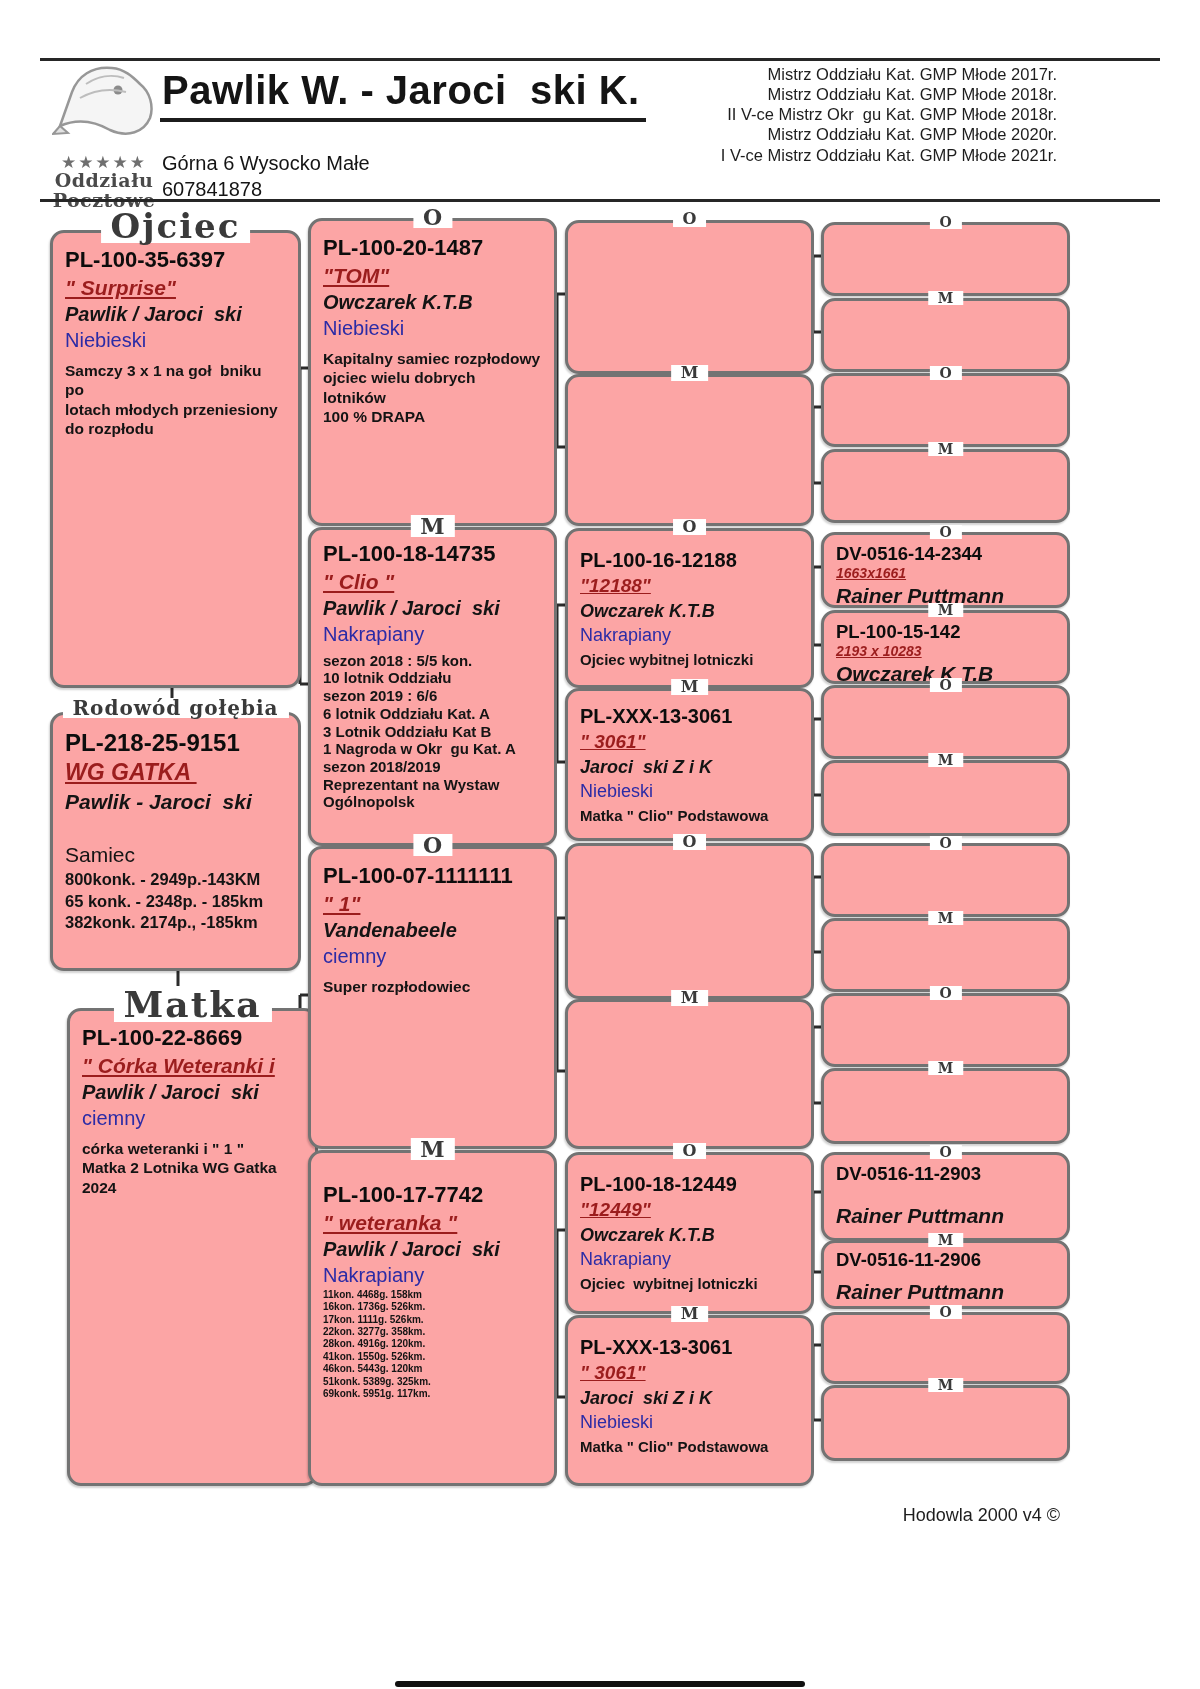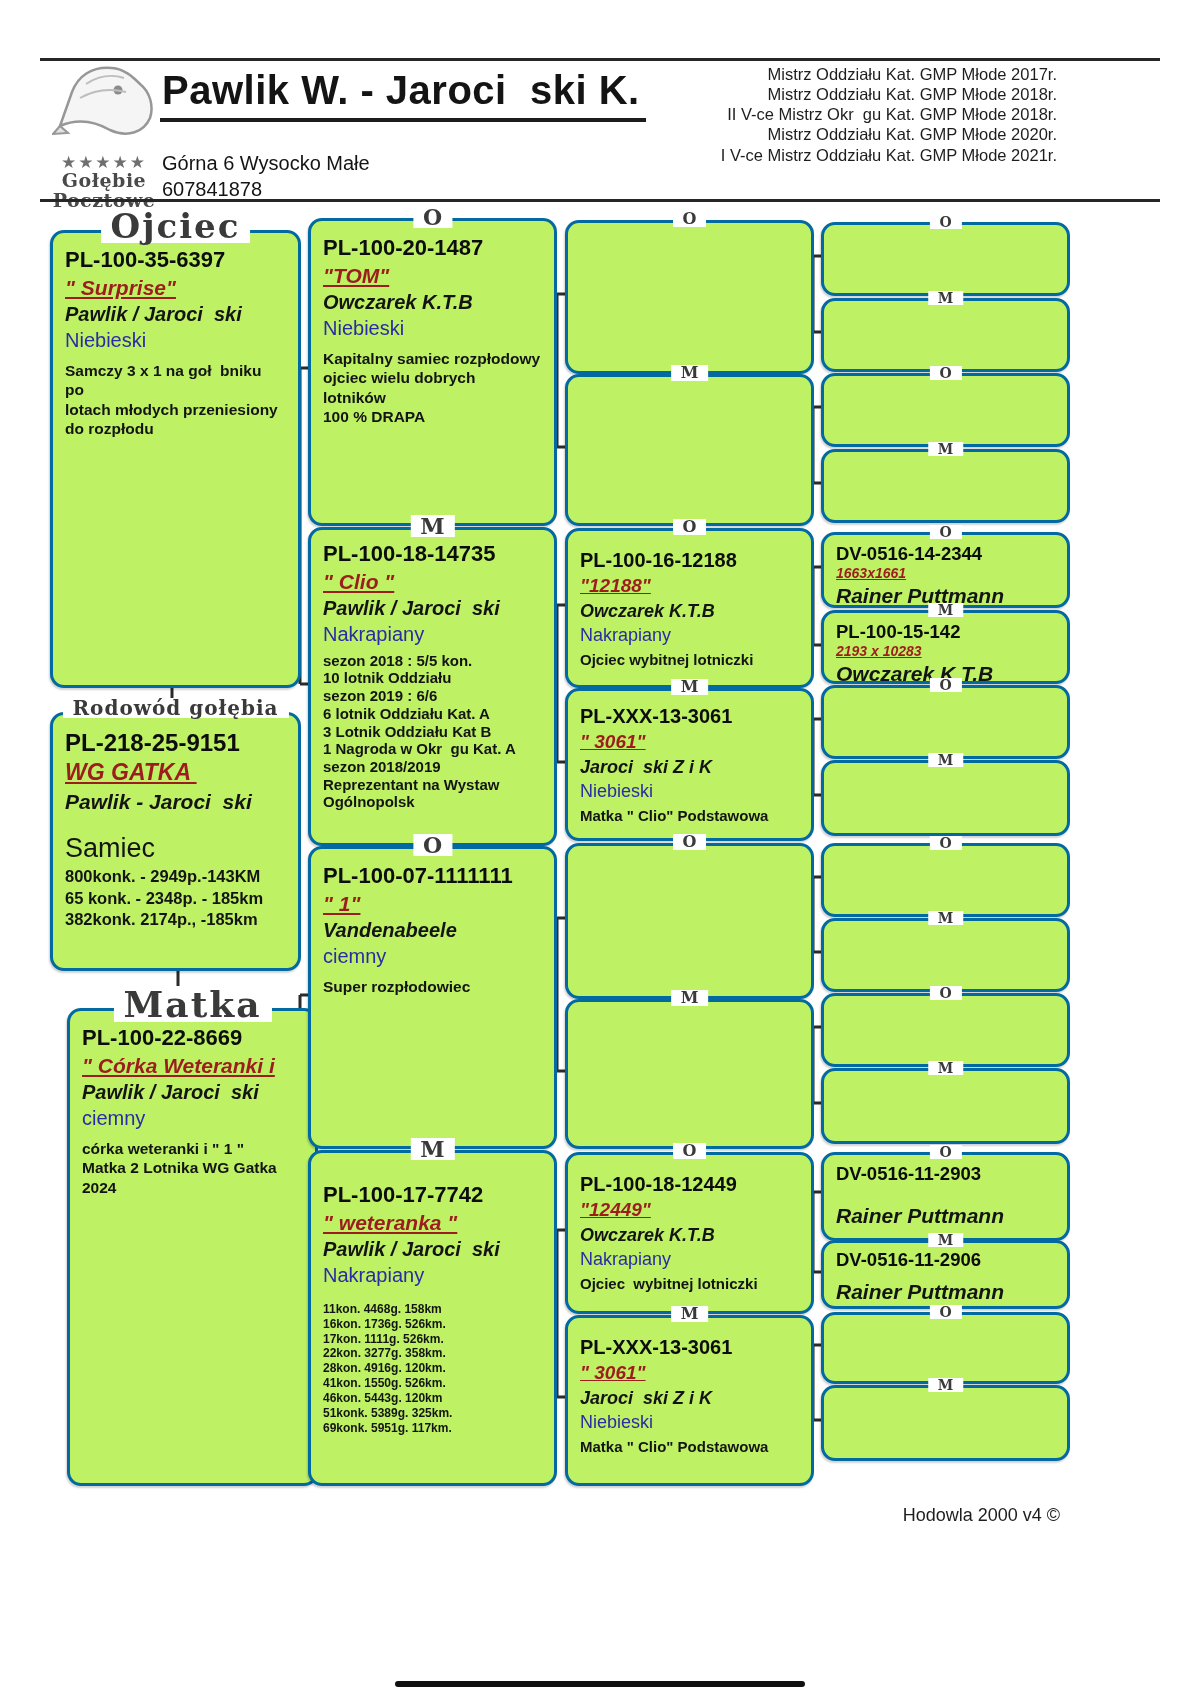--- a/index.html
+++ b/index.html
@@ -9,21 +9,21 @@
   .rule{position:absolute;left:40px;width:1120px;background:#262626}
   
   .logo{position:absolute;left:48px;top:64px;width:112px;text-align:center}
   .logo .stars{font-size:17px;letter-spacing:2px;color:#6f6f6f;line-height:1}
   .logo .ltxt{font-family:"DejaVu Serif",serif;font-weight:bold;color:#4a4a4a;font-size:19px;line-height:1.05;letter-spacing:.5px}
   .title{position:absolute;left:160px;top:68px;font-size:40px;font-weight:bold;
          border-bottom:4px solid #1c1c1c;padding:0 6px 5px 2px;letter-spacing:.5px}
   .addr{position:absolute;left:162px;top:150px;font-size:20px;line-height:1.3}
   .ach{position:absolute;right:143px;top:64px;text-align:right;font-size:16.5px;line-height:1.22;color:#1d1d1d}
   
-  .bx{position:absolute;background:#bef264;border:3px solid #0369a1;border-radius:14px;
+  .bx{position:absolute;background:#fca5a5;border:3px solid #737373;border-radius:14px;
       box-shadow:-1px 2px 2px rgba(0,0,0,.18)}
   .lbl{position:absolute;left:50%;transform:translateX(-50%);background:#fff;padding:0 10px;
        font-family:"DejaVu Serif",serif;font-weight:bold;color:#3a3a3a;line-height:1;white-space:nowrap}
   .pad{padding:13px 8px 0 12px}
   .ring{font-weight:bold;color:#0d0d0d}
   .name{color:#9b1d1d;font-weight:bold;font-style:italic;text-decoration:underline}
   .breeder{font-weight:bold;font-style:italic}
   .clr{color:#2b2ba6}
   .notes{font-weight:bold}
   
@@ -34,21 +34,21 @@
   .g12 .notes{font-size:15.5px;line-height:1.26;margin-top:7px}
   .g3 .ring{font-size:20px;line-height:1.3}
   .g3 .name{font-size:19px;line-height:1.35}
   .g3 .breeder{font-size:18px;line-height:1.35}
   .g3 .clr{font-size:18px;line-height:1.35}
   .g3 .notes{font-size:15px;line-height:1.3;margin-top:3px}
   .g4 .pad{padding:8px 6px 0 12px}
   .g4 .ring{font-size:18.5px;line-height:1.2}
   .g4 .name{font-size:14px;line-height:1.25}
   .g4 .breeder{font-size:21px;line-height:1.25}
-  .subject-sex{font-size:27px;margin-top:18px}
+  .subject-sex{font-size:21px;margin-top:28px}
   .subject-res{font-weight:bold;font-size:16.5px;line-height:1.3;margin-top:2px}
   .footer{position:absolute;right:140px;top:1505px;font-size:18px;color:#1d1d1d}
   .homebar{position:absolute;left:50%;transform:translateX(-50%);top:1681px;width:410px;height:6px;
            background:#101010;border-radius:3px}
   svg.connectors{position:absolute;left:0;top:0;pointer-events:none}
 </style>
 </head>
 <body>
 
 <div class="page">
@@ -56,21 +56,21 @@
   <div class="rule" style="top:58px;height:3px"></div>
 
   <div class="logo">
     <svg width="104" height="86" viewBox="0 0 104 86">
       <path d="M60 4 C40 2 26 12 20 28 L8 62 C26 54 44 58 58 66 C76 74 92 68 98 54 C102 42 98 28 88 20 C80 12 72 5 60 4 Z" fill="#f5f5f5" stroke="#979797" stroke-width="2.5"></path>
       <path d="M8 62 L1 70 L16 69 Z" fill="#e2e2e2" stroke="#979797" stroke-width="2"></path>
       <circle cx="66" cy="26" r="4.5" fill="#8b8b8b"></circle>
       <path d="M34 20 C46 12 60 10 72 14 M28 34 C42 26 58 24 74 28" fill="none" stroke="#bdbdbd" stroke-width="2"></path>
     </svg>
     <div class="stars" data-bind="header.logo.stars">★★★★★</div>
-    <div class="ltxt" data-bind="header.logo.line1">Gołębie</div>
+    <div class="ltxt" data-bind="header.logo.line1">Oddziału</div>
     <div class="ltxt" data-bind="header.logo.line2">Pocztowe</div>
   </div>
 
   <div class="title" data-bind="header.title">Pawlik W. - Jaroci  ski K.</div>
   <div class="addr">
     <div data-bind="header.address">Górna 6 Wysocko Małe</div>
     <div data-bind="header.phone">607841878</div>
   </div>
 
   <div class="ach">
@@ -197,21 +197,21 @@
     </div>
   </div>
 
   <div class="bx g12" style="left:308px;top:1150px;width:243px;height:330px">
     <div class="lbl" style="font-size:22px;top:-15px" data-bind="pedigree.gen2.3.label">M</div>
     <div class="pad" style="padding-top:28px">
       <div class="ring" data-bind="pedigree.gen2.3.ring">PL-100-17-7742</div>
       <div class="name" data-bind="pedigree.gen2.3.name">" weteranka "</div>
       <div class="breeder" data-bind="pedigree.gen2.3.breeder">Pawlik / Jaroci  ski</div>
       <div class="clr" data-bind="pedigree.gen2.3.color">Nakrapiany</div>
-      <div class="notes" style="font-size:12px;line-height:1.24;margin-top:13px">
+      <div class="notes" style="font-size:10px;line-height:1.24;margin-top:0">
         <div data-bind="pedigree.gen2.3.notes.0">11kon. 4468g. 158km</div>
         <div data-bind="pedigree.gen2.3.notes.1">16kon. 1736g. 526km.</div>
         <div data-bind="pedigree.gen2.3.notes.2">17kon. 1111g. 526km.</div>
         <div data-bind="pedigree.gen2.3.notes.3">22kon. 3277g. 358km.</div>
         <div data-bind="pedigree.gen2.3.notes.4">28kon. 4916g. 120km.</div>
         <div data-bind="pedigree.gen2.3.notes.5">41kon. 1550g. 526km.</div>
         <div data-bind="pedigree.gen2.3.notes.6">46kon. 5443g. 120km</div>
         <div data-bind="pedigree.gen2.3.notes.7">51konk. 5389g. 325km.</div>
         <div data-bind="pedigree.gen2.3.notes.8">69konk. 5951g. 117km.</div>
       </div>

